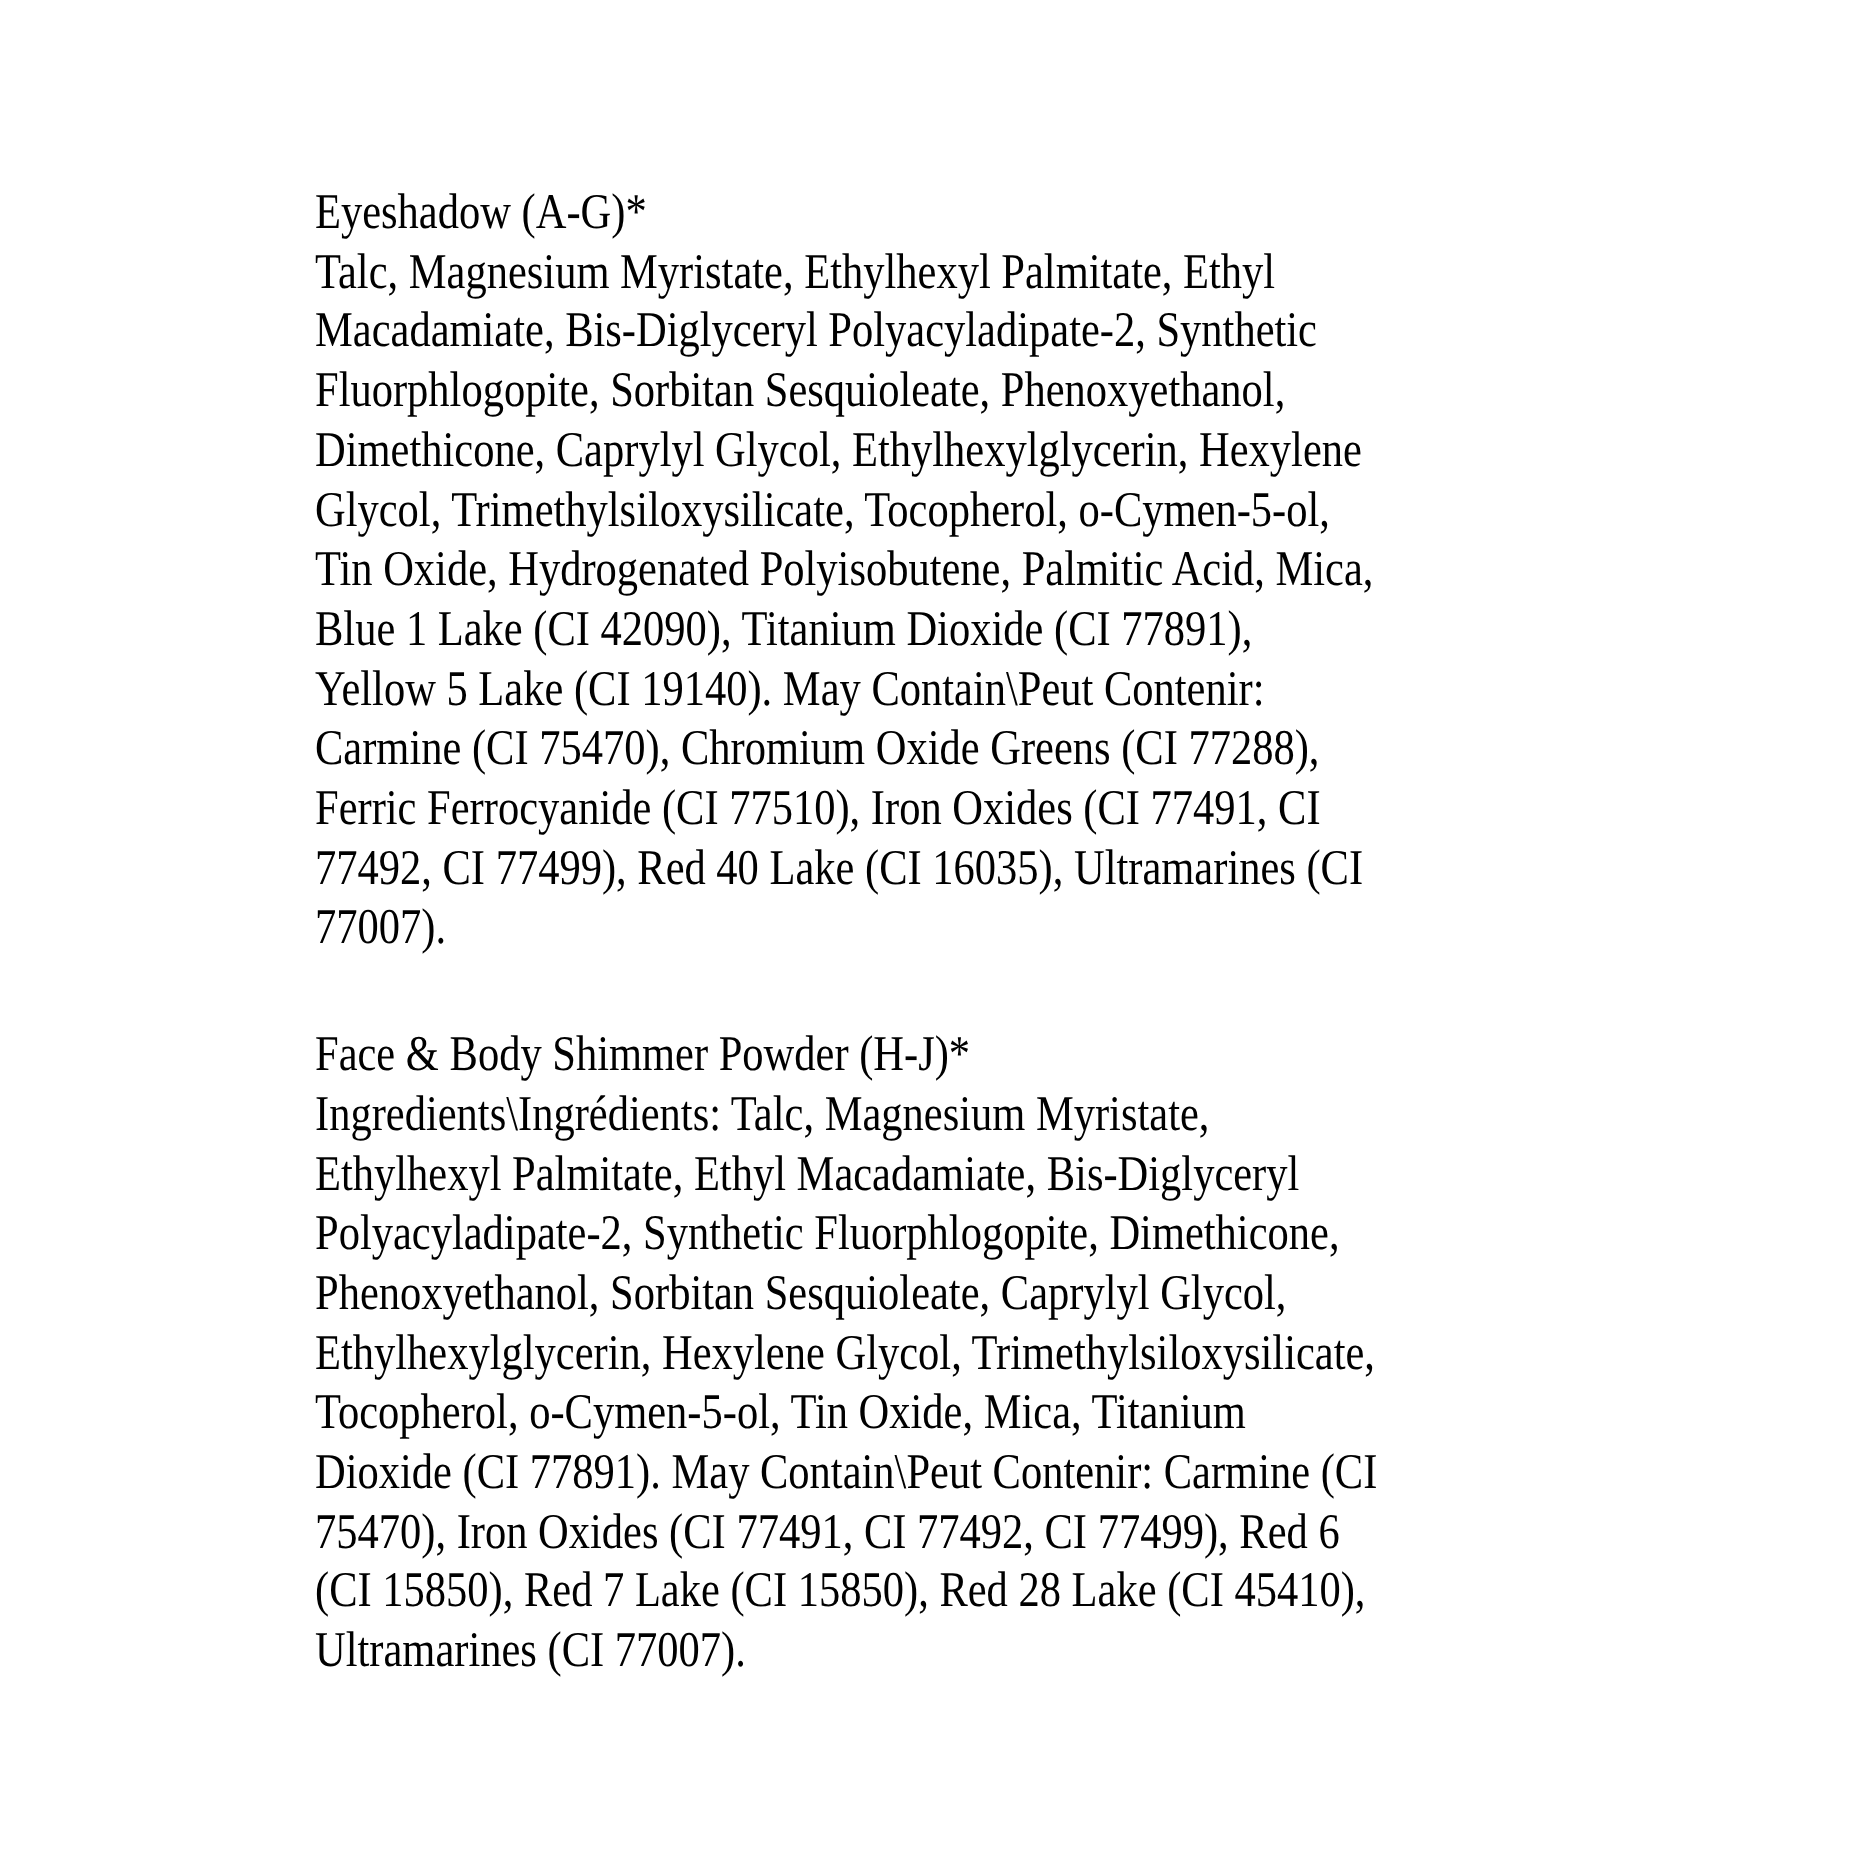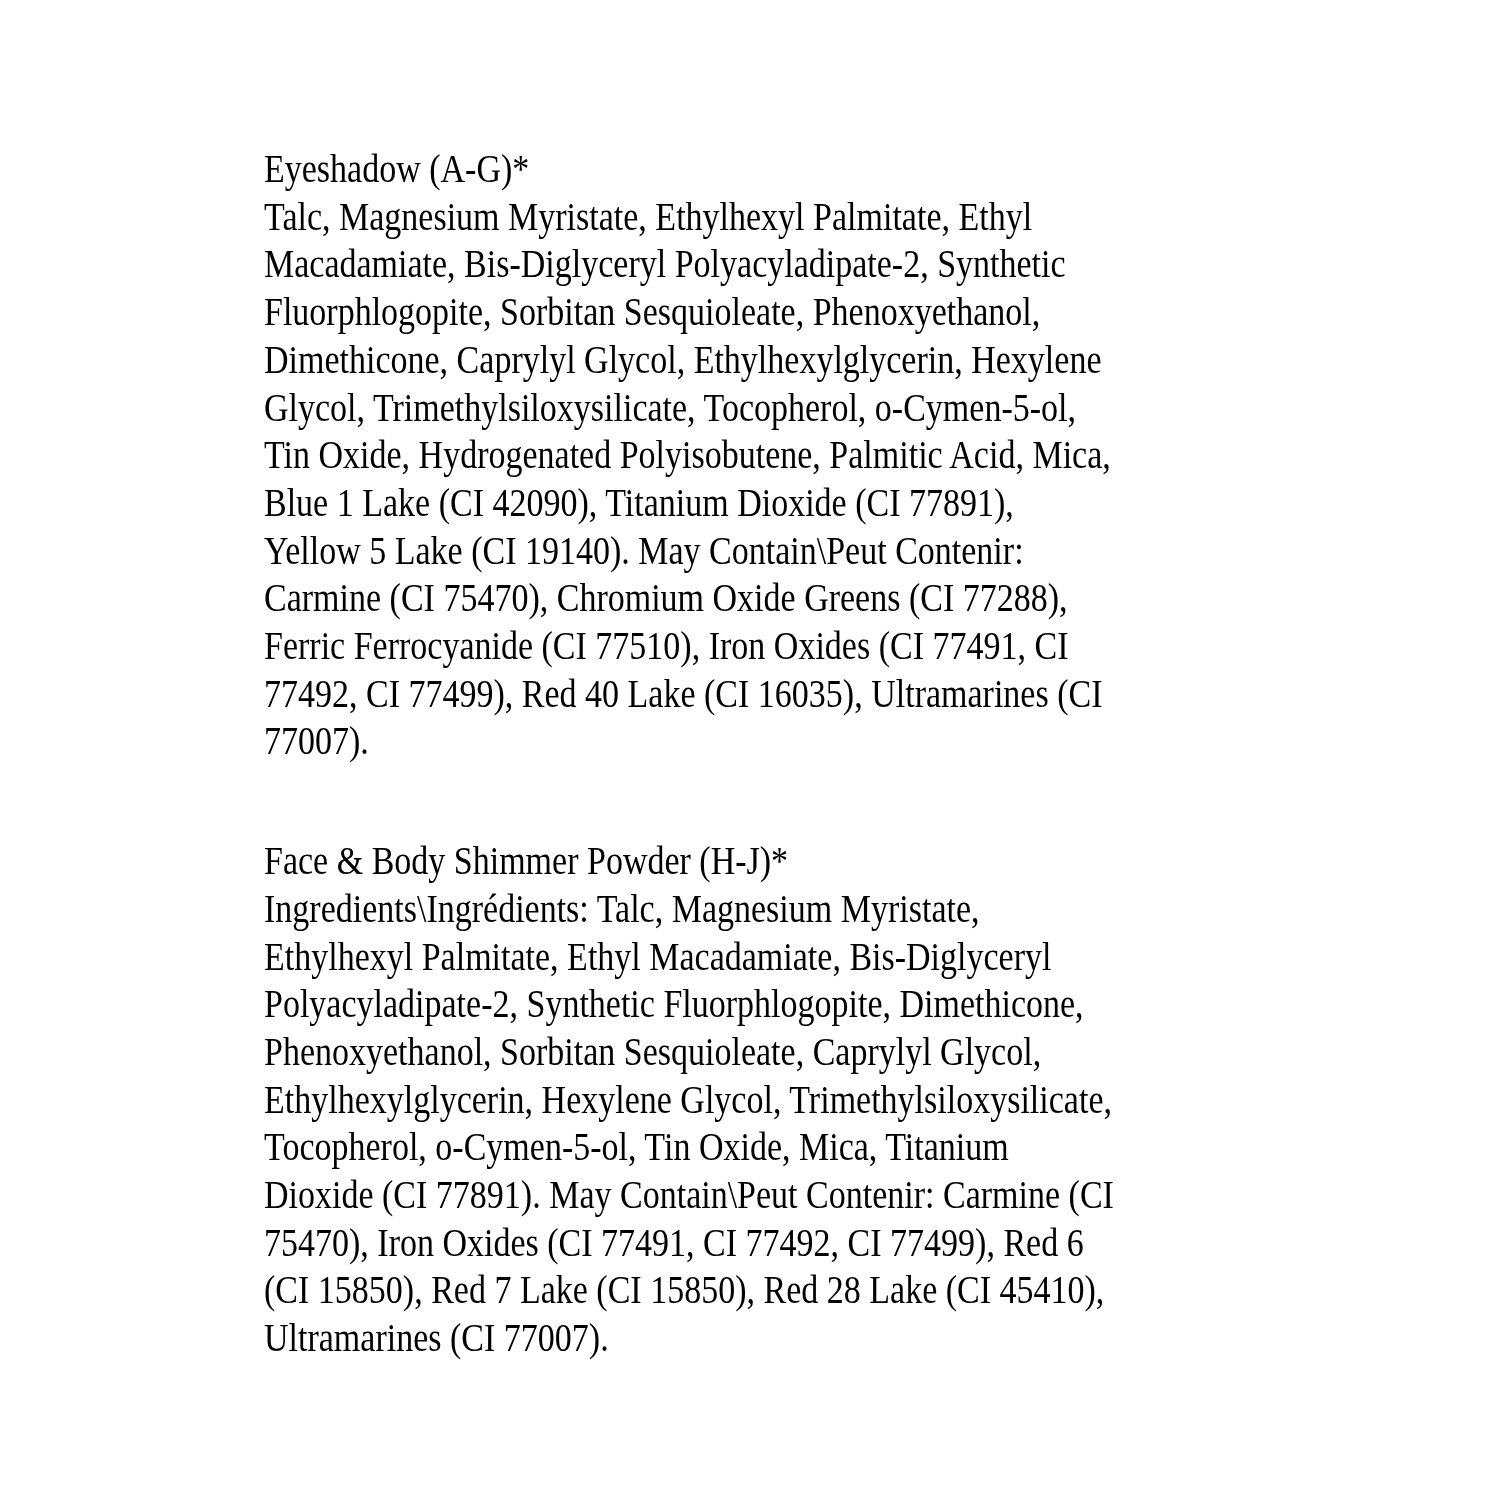--- a/index.html
+++ b/index.html
@@ -6,26 +6,26 @@
     margin: 0;
     padding: 0;
     width: 1500px;
     height: 1500px;
     background: #ffffff;
     overflow: hidden;
   }
   .page {
     position: absolute;
     top: 145px;
-    left: 264px;
+    left: 252px;
     width: 1100px;
     color: #000000;
   }
   .section { display: block; }
-  .section + .section { margin-top: 72px; }
+  .section + .section { margin-top: 54px; }
   .line {
     font-family: "Liberation Serif", "DejaVu Serif", serif;
     font-size: 40px;
     line-height: 47.7px;
     font-weight: 400;
     white-space: pre;
     color: #000000;
     transform: scaleX(0.85);
     transform-origin: 0 0;
   }

